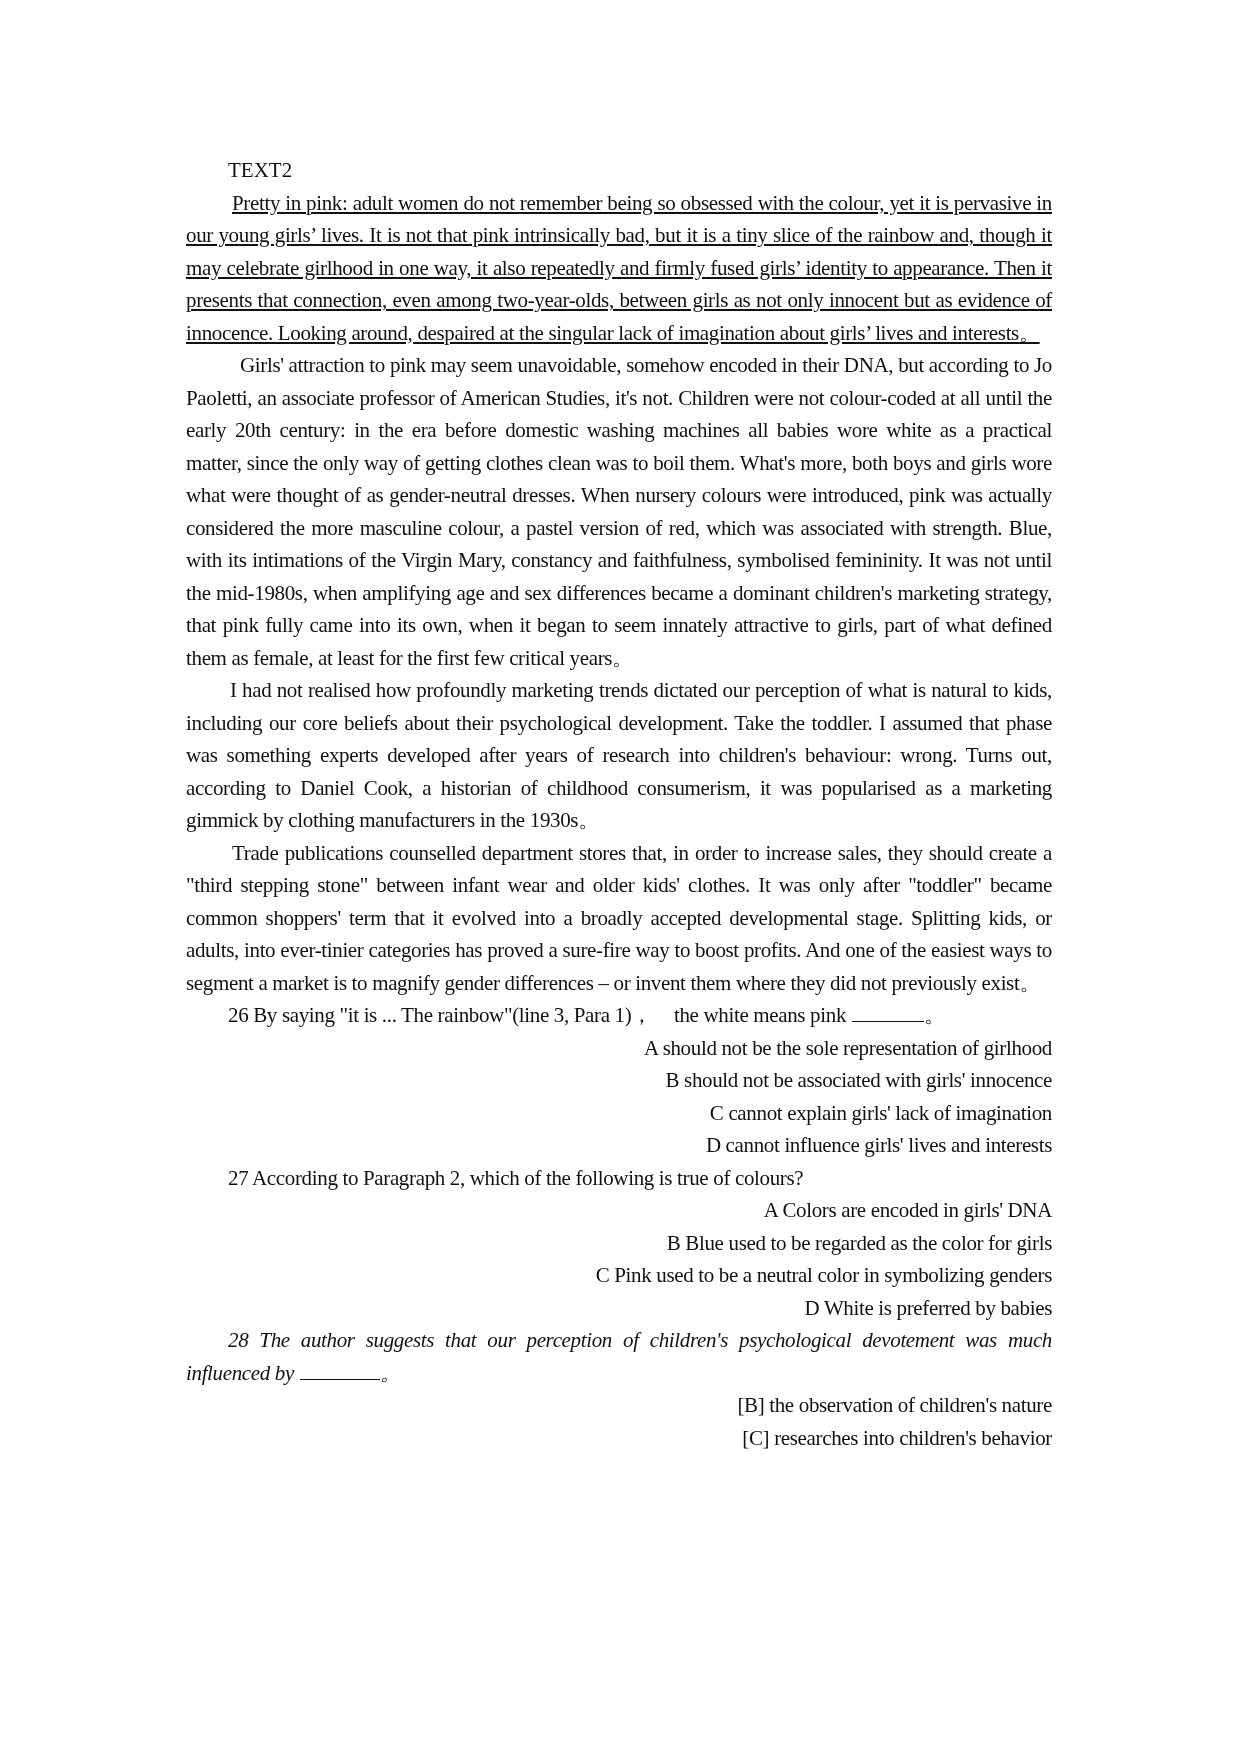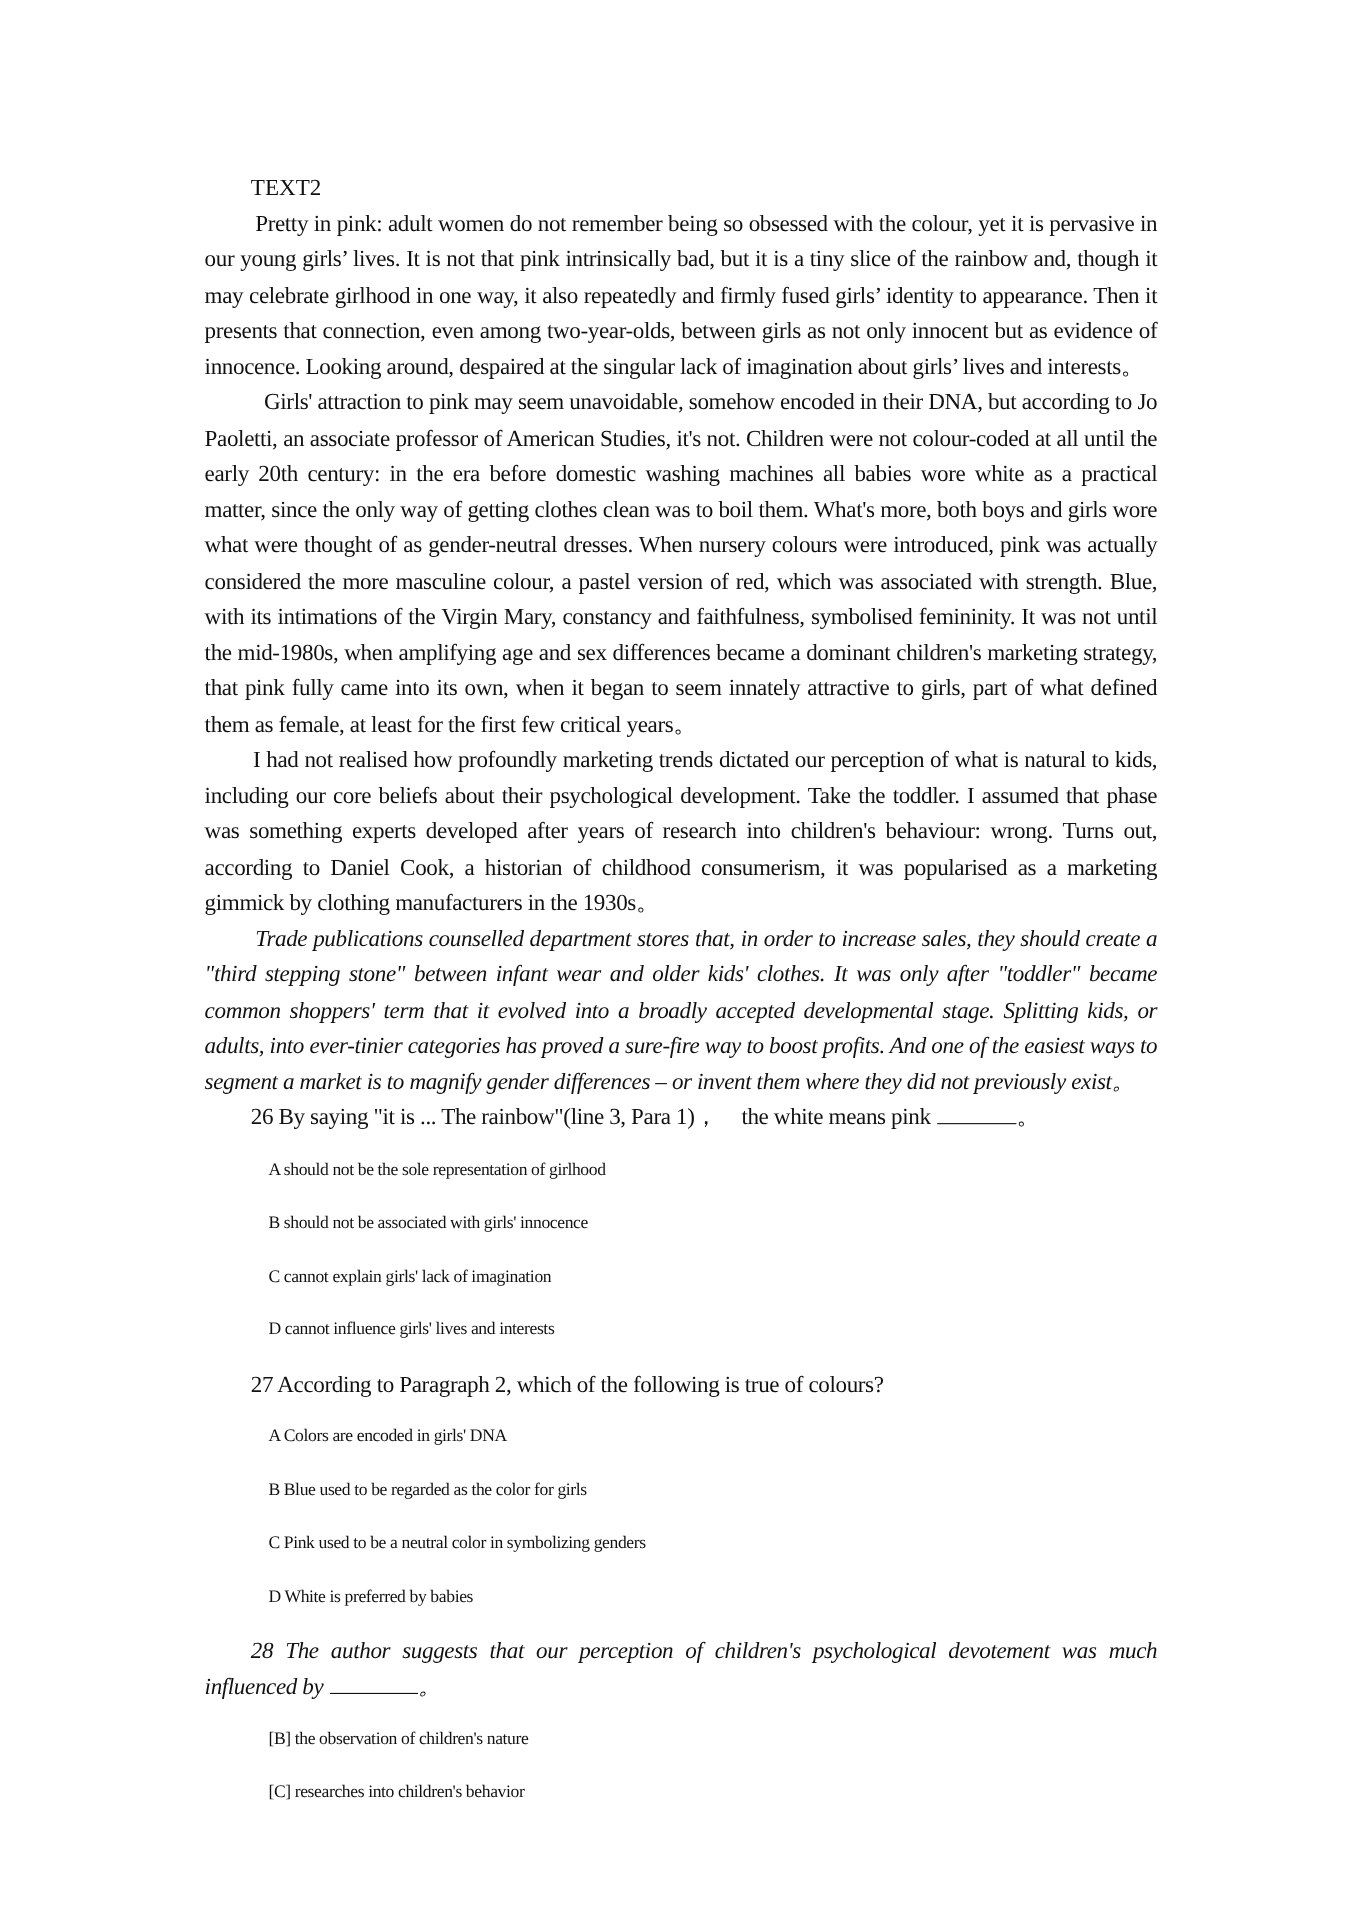--- a/index.html
+++ b/index.html
@@ -30,48 +30,49 @@
   .indent-42 { padding-left: 42px; }
   .para {
     font-size: 21px;
     line-height: 32.5px;
     margin: 0;
     text-align: justify;
     text-indent: 46px;
     letter-spacing: -0.35px;
     word-spacing: 0px;
   }
-  .para.p1 { text-indent: 46px; }
+  .para.p1 { text-indent: 46px; text-decoration: underline; }
   .para.p2 { text-indent: 54px; }
   .para.p3 { text-indent: 44px; }
-  .para.p4 { text-indent: 46px; font-style: italic; }
+  .para.p4 { text-indent: 46px; }
   .q-stem {
     font-size: 21px;
     line-height: 32.5px;
     margin: 0;
     padding-left: 42px;
     letter-spacing: -0.35px;
     white-space: nowrap;
   }
   .q-stem-wrap {
     font-size: 21px;
     line-height: 32.5px;
     margin: 0;
     text-indent: 42px;
     text-align: justify;
     letter-spacing: -0.35px;
     font-style: italic;
   }
   .option {
-    font-size: 16px;
+    font-size: 21px;
     line-height: 32.5px;
-    margin: 16px;
+    margin: 0;
     padding-left: 42px;
     letter-spacing: -0.35px;
     white-space: nowrap;
+    text-align: right;
   }
   .blank {
     display: inline-block;
     border-bottom: 1px solid #111;
     height: 20px;
     vertical-align: baseline;
   }
   .blank.b26 { width: 72px; margin-left: 6px; }
   .blank.b28 { width: 80px; margin-left: 6px; }
   .gap { display: inline-block; width: 22px; }

